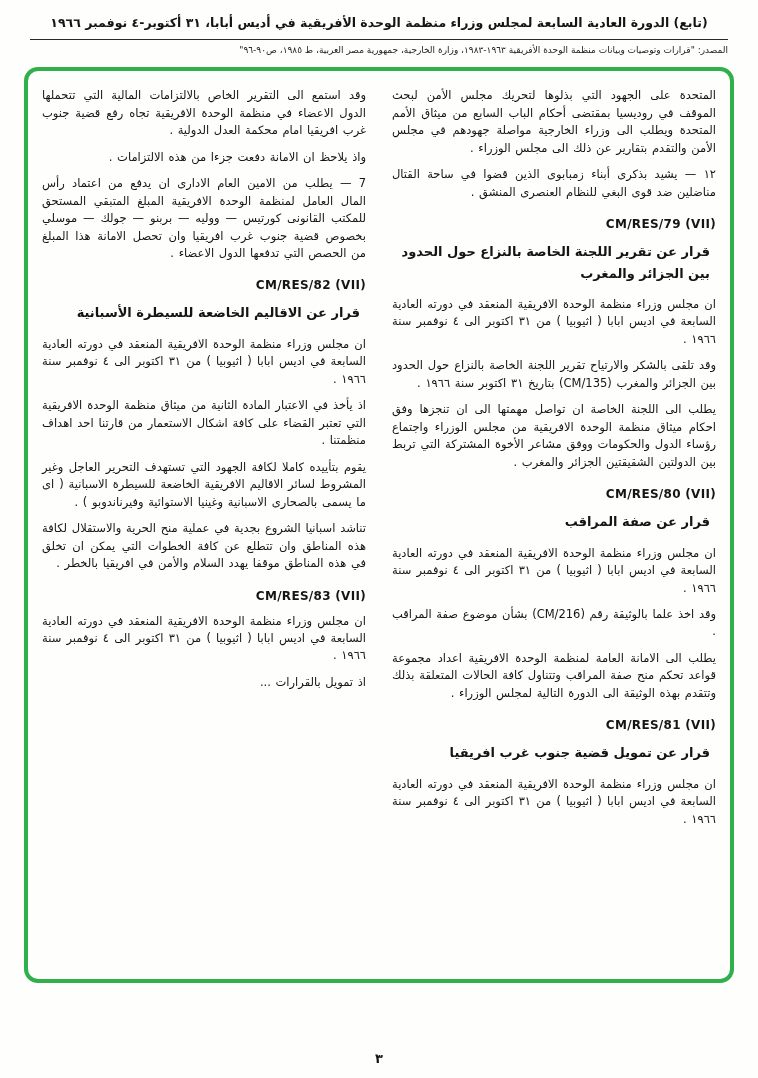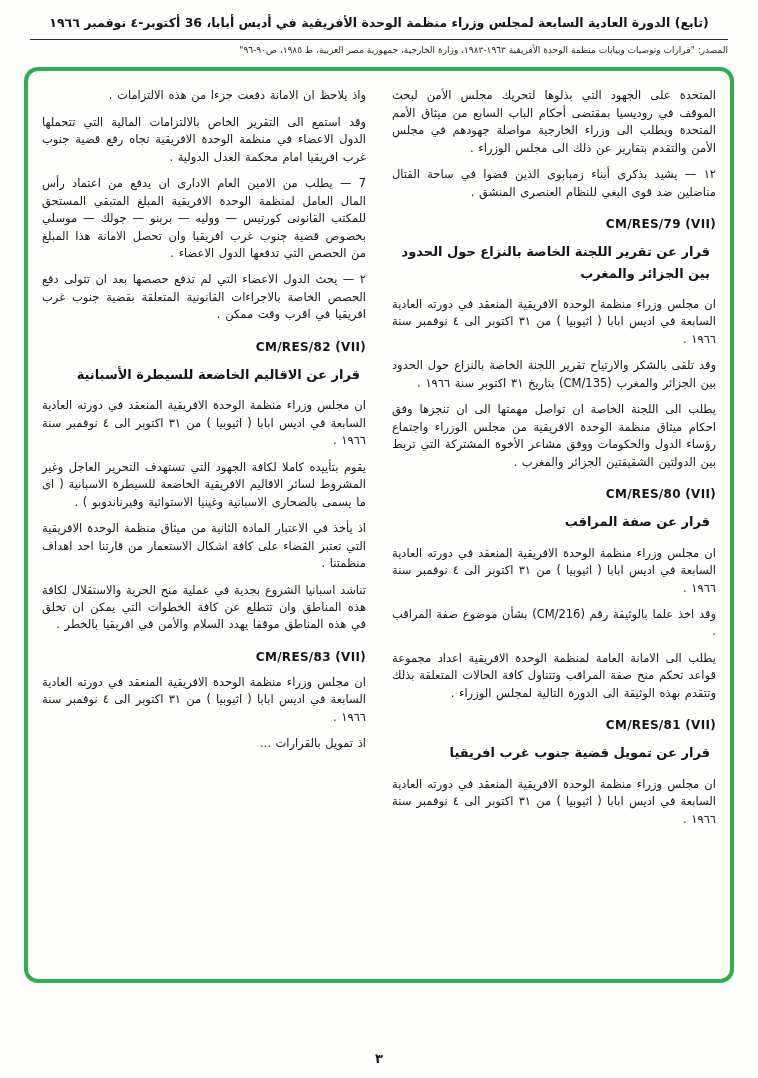--- a/index.html
+++ b/index.html
@@ -46,21 +46,21 @@
     position:absolute;bottom:12px;left:0;right:0;
     text-align:center;font-weight:bold;font-size:13px;
   }
 </style>
 </head>
 <body>
 
 <div class="page">
 
   <div class="header">
-    <div class="header-title">(تابع) الدورة العادية السابعة لمجلس وزراء منظمة الوحدة الأفريقية في أديس أبابا، 36 أكتوبر-٤ نوفمبر ١٩٦٦</div>
+    <div class="header-title">(تابع) الدورة العادية السابعة لمجلس وزراء منظمة الوحدة الأفريقية في أديس أبابا، ٣١ أكتوبر-٤ نوفمبر ١٩٦٦</div>
     <hr class="header-rule">
     <div class="header-source">المصدر: "قرارات وتوصيات وبيانات منظمة الوحدة الأفريقية ١٩٦٣-١٩٨٣، وزارة الخارجية، جمهورية مصر العربية، ط ١٩٨٥، ص٩٠-٩٦"</div>
   </div>
 
   <div class="green-box">
     <div class="columns">
 
       <div class="col">
         <p class="para">المتحدة على الجهود التي بذلوها لتحريك مجلس الأمن لبحث الموقف في روديسيا بمقتضى أحكام الباب السابع من ميثاق الأمم المتحدة ويطلب الى وزراء الخارجية مواصلة جهودهم في مجلس الأمن والتقدم بتقارير عن ذلك الى مجلس الوزراء .</p>
         <p class="para">١٢ — يشيد بذكرى أبناء زمبابوى الذين قضوا في ساحة القتال مناضلين ضد قوى البغي للنظام العنصرى المنشق .</p>
@@ -73,29 +73,28 @@
         <div class="res-title">قرار عن صفة المراقب</div>
         <p class="para">ان مجلس وزراء منظمة الوحدة الافريقية المنعقد في دورته العادية السابعة في اديس ابابا ( اثيوبيا ) من ٣١ اكتوبر الى ٤ نوفمبر سنة ١٩٦٦ .</p>
         <p class="para">وقد اخذ علما بالوثيقة رقم (CM/216) بشأن موضوع صفة المراقب .</p>
         <p class="para">يطلب الى الامانة العامة لمنظمة الوحدة الافريقية اعداد مجموعة قواعد تحكم منح صفة المراقب وتتناول كافة الحالات المتعلقة بذلك وتتقدم بهذه الوثيقة الى الدورة التالية لمجلس الوزراء .</p>
         <div class="res-code">CM/RES/81 (VII)</div>
         <div class="res-title">قرار عن تمويل قضية جنوب غرب افريقيا</div>
         <p class="para">ان مجلس وزراء منظمة الوحدة الافريقية المنعقد في دورته العادية السابعة في اديس ابابا ( اثيوبيا ) من ٣١ اكتوبر الى ٤ نوفمبر سنة ١٩٦٦ .</p>
       </div>
 
       <div class="col">
+        <p class="para">وقد استمع الى التقرير الخاص بالالتزامات المالية التي تتحملها الدول الاعضاء في منظمة الوحدة الافريقية تجاه رفع قضية جنوب غرب افريقيا امام محكمة العدل الدولية .</p>
         <p class="para">واذ يلاحظ ان الامانة دفعت جزءا من هذه الالتزامات .</p>
-        <p class="para">وقد استمع الى التقرير الخاص بالالتزامات المالية التي تتحملها الدول الاعضاء في منظمة الوحدة الافريقية تجاه رفع قضية جنوب غرب افريقيا امام محكمة العدل الدولية .</p>
         <p class="para">7 — يطلب من الامين العام الادارى ان يدفع من اعتماد رأس المال العامل لمنظمة الوحدة الافريقية المبلغ المتبقي المستحق للمكتب القانونى كورتيس — ووليه — بربنو — جولك — موسلي بخصوص قضية جنوب غرب افريقيا وان تحصل الامانة هذا المبلغ من الحصص التي تدفعها الدول الاعضاء .</p>
-        <p class="para">٢ — يحث الدول الاعضاء التي لم تدفع حصصها بعد ان تتولى دفع الحصص الخاصة بالاجراءات القانونية المتعلقة بقضية جنوب غرب افريقيا في اقرب وقت ممكن .</p>
         <div class="res-code">CM/RES/82 (VII)</div>
         <div class="res-title">قرار عن الاقاليم الخاضعة للسيطرة الأسبانية</div>
         <p class="para">ان مجلس وزراء منظمة الوحدة الافريقية المنعقد في دورته العادية السابعة في اديس ابابا ( اثيوبيا ) من ٣١ اكتوبر الى ٤ نوفمبر سنة ١٩٦٦ .</p>
+        <p class="para">اذ يأخذ في الاعتبار المادة الثانية من ميثاق منظمة الوحدة الافريقية التي تعتبر القضاء على كافة اشكال الاستعمار من قارتنا احد اهداف منظمتنا .</p>
         <p class="para">يقوم بتأييده كاملا لكافة الجهود التي تستهدف التحرير العاجل وغير المشروط لسائر الاقاليم الافريقية الخاضعة للسيطرة الاسبانية ( اى ما يسمى بالصحارى الاسبانية وغينيا الاستوائية وفيرناندوبو ) .</p>
-        <p class="para">اذ يأخذ في الاعتبار المادة الثانية من ميثاق منظمة الوحدة الافريقية التي تعتبر القضاء على كافة اشكال الاستعمار من قارتنا احد اهداف منظمتنا .</p>
         <p class="para">تناشد اسبانيا الشروع بجدية في عملية منح الحرية والاستقلال لكافة هذه المناطق وان تتطلع عن كافة الخطوات التي يمكن ان تخلق في هذه المناطق موقفا يهدد السلام والأمن في افريقيا بالخطر .</p>
         <div class="res-code">CM/RES/83 (VII)</div>
         <p class="para">ان مجلس وزراء منظمة الوحدة الافريقية المنعقد في دورته العادية السابعة في اديس ابابا ( اثيوبيا ) من ٣١ اكتوبر الى ٤ نوفمبر سنة ١٩٦٦ .</p>
         <p class="para">اذ تمويل بالقرارات ...</p>
       </div>
 
     </div>
   </div>
 
   <div class="footer">٣</div>

